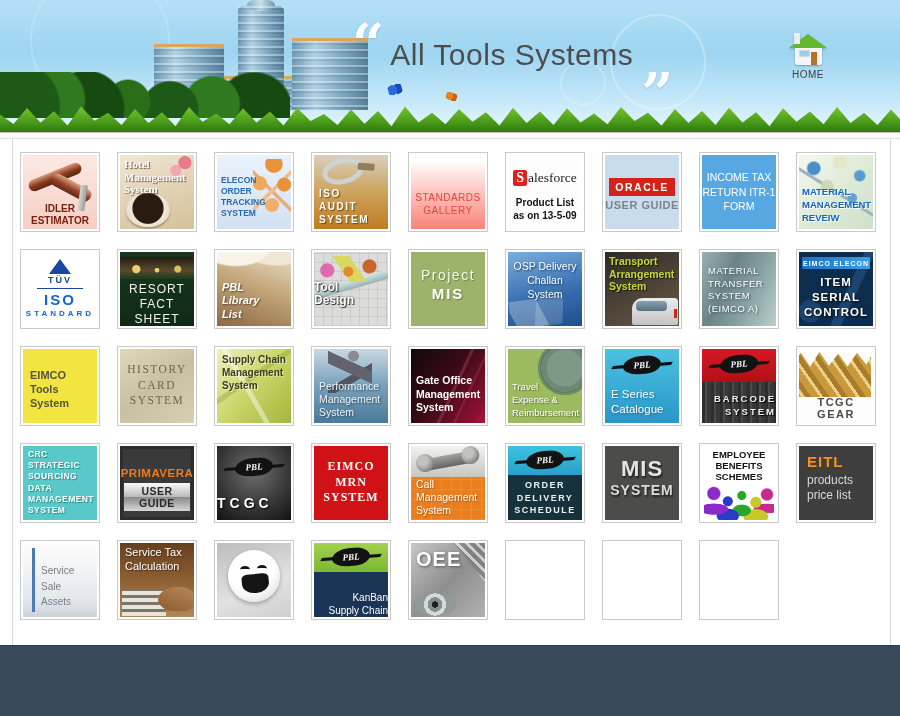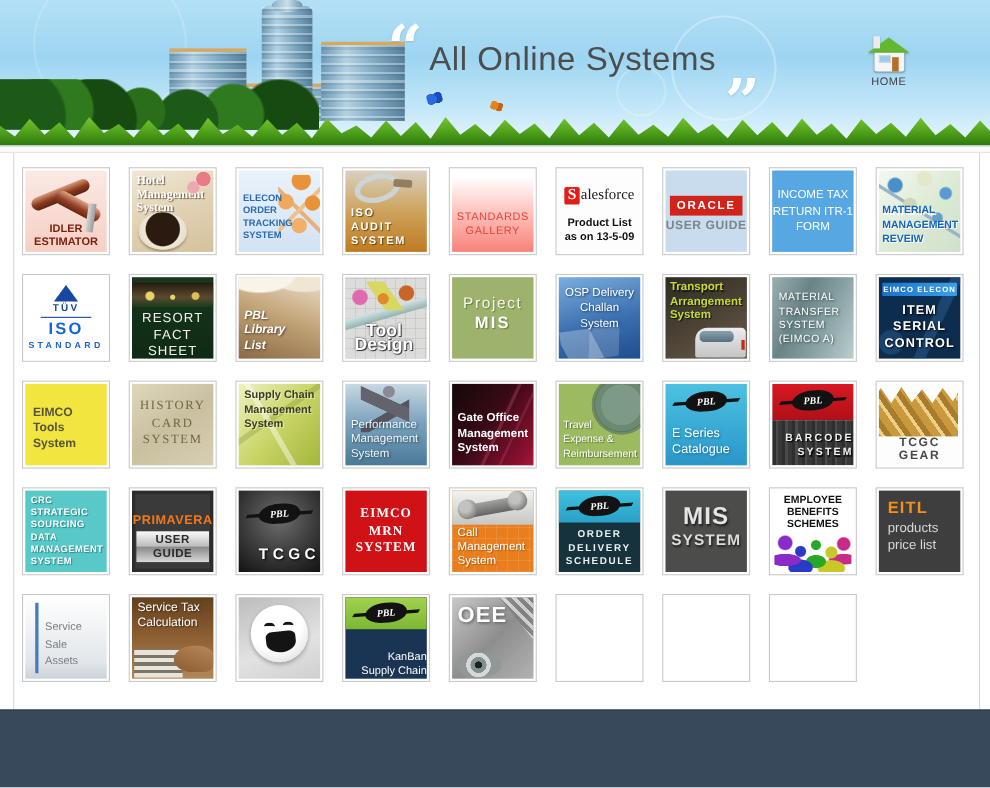--- a/index.html
+++ b/index.html
@@ -168,21 +168,21 @@
 
   .t-tooldesign{background:#dcdcda;background-image:
     repeating-linear-gradient(90deg,rgba(110,110,135,.14) 0 1px,transparent 1px 9px),
     repeating-linear-gradient(0deg,rgba(110,110,135,.14) 0 1px,transparent 1px 9px)}
   .td-rail{position:absolute;top:28px;left:-8px;width:92px;height:9px;background:linear-gradient(#d2e4e4,#94b2b2);transform:rotate(-16deg)}
   .td-m{position:absolute;top:4px;left:4px;right:4px;height:26px;background:
     radial-gradient(circle at 14% 55%,#e06ab0 11%,transparent 13%),
     radial-gradient(circle at 46% 60%,#e08a2a 12%,transparent 14%),
     radial-gradient(circle at 78% 40%,#c8662a 12%,transparent 14%),
     linear-gradient(55deg,transparent 38%,#d8d860 39% 58%,transparent 59%)}
-  .t-tooldesign .tl{position:absolute;left:0;right:4px;bottom:6px;text-align:center;color:#fff;font-weight:bold;font-size:16px;line-height:13px;text-shadow:0 0 2px #333,1px 1px 0 #444}
+  .t-tooldesign .tl{position:absolute;left:0;right:4px;bottom:19px;color:#fff;font-weight:bold;font-size:12px;line-height:13px;text-shadow:0 0 2px #333,1px 1px 0 #444}
 
   .t-projectmis{background:#9db26a}
   .pm1{position:absolute;top:15px;left:0;right:0;text-align:center;color:#f8f8f0;font-size:14px;letter-spacing:1.5px;text-shadow:1px 1px 1px #6a8040}
   .pm2{position:absolute;top:33px;left:0;right:0;text-align:center;color:#fff;font-weight:bold;font-size:15px;letter-spacing:2px;text-shadow:1px 1px 1px #6a8040}
 
   .t-osp{background:linear-gradient(165deg,#7aaede 0%,#3a70b0 55%,#1e4e8e 100%)}
   .osp-doc{position:absolute;bottom:0;left:2px;width:64px;height:28px;transform:rotate(-8deg);background:
     linear-gradient(70deg,transparent 8%,rgba(255,255,255,.28) 9% 50%,transparent 51%),
     linear-gradient(100deg,transparent 40%,rgba(255,255,255,.18) 41% 80%,transparent 81%)}
   .t-osp .tl{position:absolute;top:7px;left:0;right:0;text-align:center;color:#fff;font-weight:normal;font-size:10.5px;line-height:14px;text-shadow:1px 1px 2px #1a3a6a}
@@ -256,21 +256,21 @@
   .t-crc{background:#58c8c8}
   .t-crc .tl{position:absolute;left:5px;top:3px;color:#fff;font-weight:bold;font-size:8.5px;line-height:11.2px;letter-spacing:.4px;text-shadow:1px 1px 1px #2a8888}
 
   .t-primavera{background:#3a3a3a;box-shadow:inset 0 0 0 3px #2c2c2c}
   .pv-brand{position:absolute;top:21px;left:0;right:0;text-align:center;color:#f07a1a;font-weight:bold;font-size:11.5px;letter-spacing:.5px}
   .pv-bar{position:absolute;top:37px;left:4px;right:4px;background:linear-gradient(180deg,#fafafa,#bcbcbc 48%,#8a8a8a 52%,#d8d8d8);
     color:#2a2a2a;font-weight:bold;text-align:center;font-size:10.5px;padding:2px 0;letter-spacing:.5px}
 
   .t-tcgc{background:radial-gradient(circle at 50% 35%,#6e6e6e 0%,#3a3a3a 55%,#121212 100%)}
   .t-tcgc .pbl-top{top:12px}
-  .t-tcgc .tl{position:absolute;bottom:9px;left:0;right:0;text-align:right;color:#fff;font-weight:bold;font-size:14px;letter-spacing:4px;text-shadow:1px 1px 2px #000}
+  .t-tcgc .tl{position:absolute;bottom:9px;left:0;right:0;text-align:left;color:#fff;font-weight:bold;font-size:14px;letter-spacing:4px;text-shadow:1px 1px 2px #000}
 
   .t-eimcomrn{background:#d01216}
   .t-eimcomrn .tl{position:absolute;top:13px;left:0;right:0;text-align:center;color:#fff;font-weight:bold;font-size:12px;line-height:15.5px;letter-spacing:1px;font-family:"Liberation Serif",serif}
 
   .t-callmgmt{background:#e87e1e;background-image:
     repeating-linear-gradient(90deg,rgba(255,255,255,.10) 0 1px,transparent 1px 10px),
     repeating-linear-gradient(0deg,rgba(255,255,255,.10) 0 1px,transparent 1px 10px)}
   .cm-top{position:absolute;top:0;left:0;right:0;height:31px;background:linear-gradient(180deg,#f2f2f0,#c6c6c2)}
   .hs{position:absolute;top:9px;left:12px;width:50px;height:12px;border-radius:7px;transform:rotate(-10deg);
     background:linear-gradient(#a2a2a0,#646462)}
@@ -359,21 +359,21 @@
     <div class="tower tw-r">
         <div class="win"></div>
       </div>
     <div class="tower tw-c">
         <div class="win"></div>
       </div>
   </div>
   <div class="foliage"></div>
   <div class="title-wrap">
     <span class="q oq">“</span>
-    <h1 class="title">All Online Systems</h1>
+    <h1 class="title">All Tools Systems</h1>
     <span class="q cq">”</span>
   </div>
   <div class="butterfly bf1"></div>
   <div class="butterfly bf2"></div>
   <div class="home">
     <div class="home-roof"></div>
     <div class="home-body"></div>
     <div class="home-label">HOME</div>
   </div>
   <div class="grass"></div>

